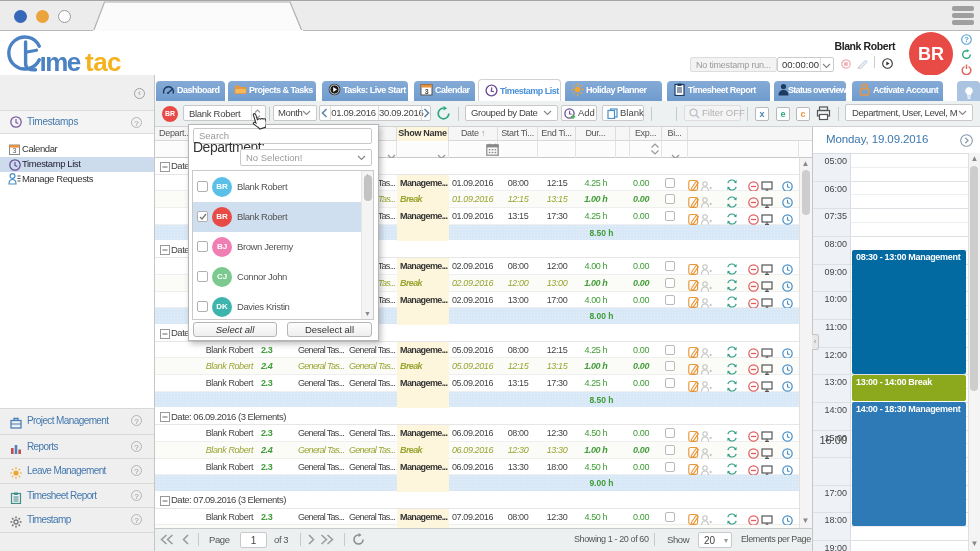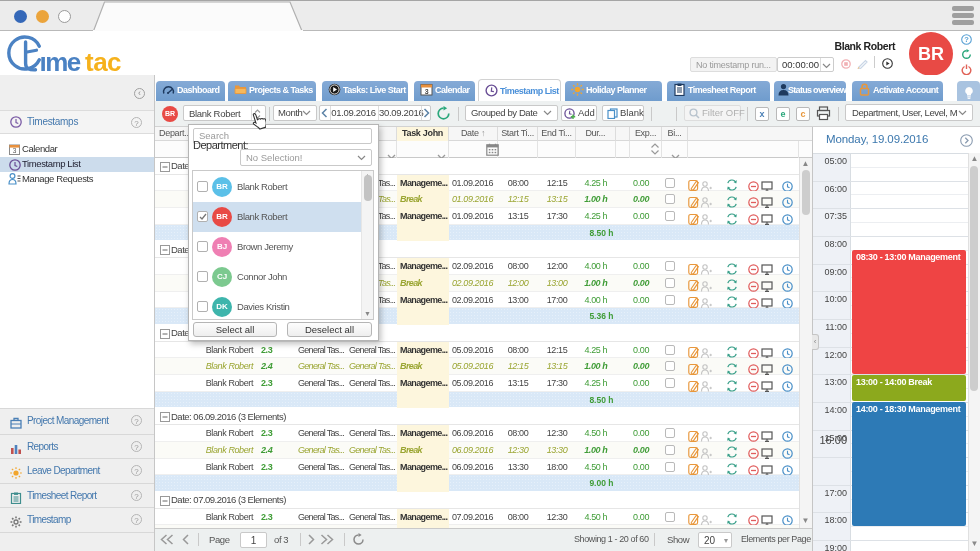--- a/index.html
+++ b/index.html
@@ -112,21 +112,21 @@
         <path d="M6 0.2 V2"></path>
         <path d="M6 10 V11.8"></path>
         <path d="M0.2 6 H2"></path>
         <path d="M10 6 H11.8"></path>
         <path d="M1.9 1.9 L3.2 3.2"></path>
         <path d="M8.8 8.8 L10.1 10.1"></path>
         <path d="M1.9 10.1 L3.2 8.8"></path>
         <path d="M8.8 3.2 L10.1 1.9"></path>
       </g>
     </svg></div>
-<div class="abs" style="left:27px;top:465px;font-size:10px;letter-spacing:-0.6px;color:#4478ad;">Leave Department</div>
+<div class="abs" style="left:27px;top:465px;font-size:10px;letter-spacing:-0.6px;color:#4478ad;">Leave Management</div>
 <div class="abs" style="left:131px;top:465px;width:11px;height:11px;border:1px solid #b5b5b5;border-radius:50%;color:#999;font-size:8px;text-align:center;line-height:11px;">?</div>
 <div class="abs" style="left:0;top:483px;width:154px;height:25px;border-top:1px solid #d8d8d8;"></div>
 <div class="abs" style="left:10px;top:490px;"><svg width="12" height="12" viewBox="0 0 12 12">
       <rect x="1.5" y="1.5" width="9" height="10" fill="none" stroke="#3f8e8e" stroke-width="1.2"></rect>
       <rect x="4" y="0.5" width="4" height="2.4" fill="#3f8e8e"></rect>
       <path d="M3.5 5 h5 M3.5 7 h5 M3.5 9 h5" stroke="#3f8e8e" stroke-width="1"></path>
     </svg></div>
 <div class="abs" style="left:27px;top:490px;font-size:10px;letter-spacing:-0.6px;color:#4478ad;">Timesheet Report</div>
 <div class="abs" style="left:131px;top:490px;width:11px;height:11px;border:1px solid #b5b5b5;border-radius:50%;color:#999;font-size:8px;text-align:center;line-height:11px;">?</div>
 <div class="abs" style="left:0;top:507px;width:154px;height:25px;border-top:1px solid #d8d8d8;"></div>
@@ -295,21 +295,21 @@
 <div class="abs" style="left:845px;top:104px;width:128px;height:17px;background:#fff;border:1px solid #c9c9c9;border-radius:2px;font-size:9.5px;letter-spacing:-0.4px;color:#444;line-height:15px;padding-left:6px;white-space:nowrap;overflow:hidden;">Department, User, Level, M<svg style="position:absolute;right:5px;top:4.5px;" width="9" height="6" viewBox="0 0 9 6">
       <path d="M1 1 L4.5 4.5 L8 1" fill="none" stroke="#888" stroke-width="1.2"></path>
     </svg></div>
 <div class="abs" style="left:155px;top:126.5px;width:657px;height:14px;background:#f6f6f6;border-bottom:1px solid #d8d8d8;"></div>
 <div class="abs" style="left:155px;top:140.5px;width:657px;height:17.5px;background:#fcfcfc;border-bottom:1px solid #c9c9c9;"></div>
 <div class="abs ell" style="left:156px;top:126.5px;width:47px;height:14px;border-right:1px solid #dcdcdc;font-size:9px;letter-spacing:-0.3px;color:#555;line-height:13px;text-align:left;padding-left:3px;">Depart...</div>
 <div class="abs ell" style="left:203px;top:126.5px;width:54px;height:14px;border-right:1px solid #dcdcdc;font-size:9px;letter-spacing:-0.3px;color:#555;line-height:13px;text-align:center;">User</div>
 <div class="abs ell" style="left:257px;top:126.5px;width:38px;height:14px;border-right:1px solid #dcdcdc;font-size:9px;letter-spacing:-0.3px;color:#555;line-height:13px;text-align:center;">L...</div>
 <div class="abs ell" style="left:295px;top:126.5px;width:51px;height:14px;border-right:1px solid #dcdcdc;font-size:9px;letter-spacing:-0.3px;color:#555;line-height:13px;text-align:center;">Proj...</div>
 <div class="abs ell" style="left:346px;top:126.5px;width:51px;height:14px;border-right:1px solid #dcdcdc;font-size:9px;letter-spacing:-0.3px;color:#555;line-height:13px;text-align:center;">r...</div>
-<div class="abs ell" style="left:397px;top:126.5px;width:52px;height:14px;border-right:1px solid #dcdcdc;font-size:9px;letter-spacing:-0.3px;color:#555;line-height:13px;text-align:center;background:#fdf6dd;font-weight:bold;color:#333;">Task John</div>
+<div class="abs ell" style="left:397px;top:126.5px;width:52px;height:14px;border-right:1px solid #dcdcdc;font-size:9px;letter-spacing:-0.3px;color:#555;line-height:13px;text-align:center;background:#fdf6dd;font-weight:bold;color:#333;">Show Name</div>
 <div class="abs ell" style="left:449px;top:126.5px;width:49px;height:14px;border-right:1px solid #dcdcdc;font-size:9px;letter-spacing:-0.3px;color:#555;line-height:13px;text-align:center;">Date <span style="color:#999;">↑</span></div>
 <div class="abs ell" style="left:498px;top:126.5px;width:40px;height:14px;border-right:1px solid #dcdcdc;font-size:9px;letter-spacing:-0.3px;color:#555;line-height:13px;text-align:center;">Start Ti...</div>
 <div class="abs ell" style="left:538px;top:126.5px;width:38px;height:14px;border-right:1px solid #dcdcdc;font-size:9px;letter-spacing:-0.3px;color:#555;line-height:13px;text-align:center;">End Ti...</div>
 <div class="abs ell" style="left:576px;top:126.5px;width:39.5px;height:14px;border-right:1px solid #dcdcdc;font-size:9px;letter-spacing:-0.3px;color:#555;line-height:13px;text-align:center;">Dur...</div>
 <div class="abs ell" style="left:615.5px;top:126.5px;width:14.5px;height:14px;border-right:1px solid #dcdcdc;font-size:9px;letter-spacing:-0.3px;color:#555;line-height:13px;text-align:center;"></div>
 <div class="abs ell" style="left:630px;top:126.5px;width:32px;height:14px;border-right:1px solid #dcdcdc;font-size:9px;letter-spacing:-0.3px;color:#555;line-height:13px;text-align:center;">Exp...</div>
 <div class="abs ell" style="left:662px;top:126.5px;width:26px;height:14px;border-right:1px solid #dcdcdc;font-size:9px;letter-spacing:-0.3px;color:#555;line-height:13px;text-align:center;">Bi...</div>
 <div class="abs" style="left:156px;top:140.5px;width:47px;height:17px;border-right:1px solid #e3e3e3;"></div>
 <div class="abs" style="left:203px;top:140.5px;width:54px;height:17px;border-right:1px solid #e3e3e3;"></div>
 <div class="abs" style="left:257px;top:140.5px;width:38px;height:17px;border-right:1px solid #e3e3e3;"></div>
@@ -614,21 +614,21 @@
             <rect x="1" y="1" width="10" height="7" fill="none" stroke="#555" stroke-width="1.2"></rect>
             <path d="M4 10.3 H8 M6 8 V10" stroke="#555" stroke-width="1.2"></path>
           </svg></span>
         <span style="position:absolute;left:94px;top:3px;"><svg width="11" height="11" viewBox="0 0 11 11">
             <circle cx="5.5" cy="5.5" r="4.7" fill="none" stroke="#4a90c8" stroke-width="1.2"></circle>
             <path d="M5.5 2.8 L5.5 5.8 L7.6 6.8" fill="none" stroke="#4a90c8" stroke-width="1.1"></path>
           </svg></span>
       </div>
 <div class="abs" style="left:155px;top:308.2999999999999px;width:644px;height:16.7px;background:#d9e8f7;background-image:radial-gradient(circle, rgba(255,255,255,0.35) 0.7px, transparent 0.8px);background-size:3px 3px;border-bottom:1px solid #fff;"></div>
 <div class="abs" style="left:397px;top:308.2999999999999px;width:52px;height:16.7px;background:#fdf6dd;"></div>
-<div class="abs" style="left:576px;top:308.2999999999999px;width:39.5px;height:16.7px;font-size:8.5px;font-weight:bold;color:#3f9c36;line-height:16.7px;text-align:right;padding-right:2px;">5.36 h</div>
+<div class="abs" style="left:576px;top:308.2999999999999px;width:39.5px;height:16.7px;font-size:8.5px;font-weight:bold;color:#3f9c36;line-height:16.7px;text-align:right;padding-right:2px;">8.00 h</div>
 <div class="abs" style="left:155px;top:324.9999999999999px;width:644px;height:16.7px;background:#fff;border-bottom:1px solid #e6e6e6;"></div>
 <svg class="abs" style="left:160px;top:328.4999999999999px;" width="10" height="10" viewBox="0 0 10 10">
         <rect x="0.5" y="0.5" width="9" height="9" fill="#fff" stroke="#999"></rect>
         <path d="M2.5 5 H7.5" stroke="#666" stroke-width="1"></path>
       </svg>
 <div class="abs" style="left:171px;top:324.9999999999999px;font-size:9.5px;letter-spacing:-0.5px;color:#444;line-height:16.7px;">Date: 05.09.2016 (3 Elements)</div>
 <div class="abs" style="left:155px;top:341.6999999999999px;width:644px;height:16.7px;background:#fff;border-bottom:1px solid #efefef;"></div>
 <div class="abs" style="left:203px;top:341.6999999999999px;width:54px;height:16.7px;font-size:9px;letter-spacing:-0.4px;line-height:16.7px;color:#444;text-align:right;padding-right:4px;white-space:nowrap;overflow:hidden;">Blank Robert</div>
 <div class="abs" style="left:257px;top:341.6999999999999px;width:38px;height:16.7px;font-size:9px;letter-spacing:-0.4px;line-height:16.7px;color:#3f9c36;text-align:left;font-weight:bold;padding-left:4px;white-space:nowrap;overflow:hidden;">2.3</div>
 <div class="abs" style="left:295px;top:341.6999999999999px;width:51px;height:16.7px;font-size:9px;letter-spacing:-0.7px;line-height:16.7px;color:#444;text-align:left;padding-left:3px;white-space:nowrap;overflow:hidden;">General Tas...</div>
@@ -1031,31 +1031,31 @@
 <div class="abs" style="left:813px;top:457.15px;width:155px;height:1px;background:#dde1e6;"></div>
 <div class="abs" style="left:851px;top:470.97499999999997px;width:117px;height:1px;background:#eceef1;"></div>
 <div class="abs" style="left:815px;top:487.79999999999995px;width:32px;text-align:right;font-size:9px;color:#444;">17:00</div>
 <div class="abs" style="left:813px;top:484.79999999999995px;width:155px;height:1px;background:#dde1e6;"></div>
 <div class="abs" style="left:851px;top:498.62499999999994px;width:117px;height:1px;background:#eceef1;"></div>
 <div class="abs" style="left:815px;top:515.45px;width:32px;text-align:right;font-size:9px;color:#444;">18:00</div>
 <div class="abs" style="left:813px;top:512.45px;width:155px;height:1px;background:#dde1e6;"></div>
 <div class="abs" style="left:851px;top:526.2750000000001px;width:117px;height:1px;background:#eceef1;"></div>
 <div class="abs" style="left:815px;top:543.0999999999999px;width:32px;text-align:right;font-size:9px;color:#444;">19:00</div>
 <div class="abs" style="left:813px;top:540.0999999999999px;width:155px;height:1px;background:#dde1e6;"></div>
-<div class="abs" style="left:852px;top:250.27499999999998px;width:114px;height:123.42500000000001px;background:#ef4444;border-radius:2px;color:#fff;font-size:9px;letter-spacing:-0.3px;font-weight:bold;padding:2px 0 0 4px;white-space:nowrap;overflow:hidden;">08:30 - 13:00 Management</div>
+<div class="abs" style="left:852px;top:250.27499999999998px;width:114px;height:123.42500000000001px;background:#0369a1;border-radius:2px;color:#fff;font-size:9px;letter-spacing:-0.3px;font-weight:bold;padding:2px 0 0 4px;white-space:nowrap;overflow:hidden;">08:30 - 13:00 Management</div>
 <div class="abs" style="left:852px;top:374.7px;width:114px;height:26.650000000000034px;background:#8ca91d;border-radius:2px;color:#fff;font-size:9px;letter-spacing:-0.3px;font-weight:bold;padding:2px 0 0 4px;white-space:nowrap;overflow:hidden;">13:00 - 14:00 Break</div>
 <div class="abs" style="left:852px;top:402.35px;width:114px;height:123.42499999999995px;background:#2d7ab6;border-radius:2px;color:#fff;font-size:9px;letter-spacing:-0.3px;font-weight:bold;padding:2px 0 0 4px;white-space:nowrap;overflow:hidden;">14:00 - 18:30 Management</div>
 <div class="abs" style="left:968px;top:153px;width:12px;height:398px;background:#f4f4f4;border-left:1px solid #e0e0e0;"></div>
 <div class="abs" style="left:970px;top:155px;width:9px;height:8px;color:#888;font-size:8px;line-height:8px;text-align:center;">▲</div>
 <div class="abs" style="left:970px;top:540px;width:9px;height:8px;color:#888;font-size:8px;line-height:8px;text-align:center;">▼</div>
 <div class="abs" style="left:970px;top:166px;width:8px;height:225px;background:#cdcdcd;border-radius:4px;"></div>
 <div class="abs" style="left:812px;top:334px;width:7px;height:16px;background:#e8e8e8;border:1px solid #c5c5c5;border-left:none;border-radius:0 3px 3px 0;color:#888;font-size:8px;line-height:14px;text-align:center;">‹</div>
 <div class="abs" style="left:188px;top:124px;width:191px;height:217px;background:#fff;border:1px solid #b5b5b5;box-shadow:2px 3px 6px rgba(0,0,0,0.25);z-index:50;"></div>
 <div class="abs" style="left:193px;top:128px;width:179px;height:16px;background:#fff;border:1px solid #c9c9c9;border-radius:2px;font-size:9.5px;color:#9a9a9a;line-height:14px;padding-left:5px;z-index:51;">Search</div>
-<div class="abs" style="left:193px;top:139px;font-size:11px;letter-spacing:-0.5px;color:#333;z-index:51;">Department:</div>
+<div class="abs" style="left:193px;top:139px;font-size:14px;letter-spacing:-0.5px;color:#333;z-index:51;">Department:</div>
 <div class="abs" style="left:240px;top:149px;width:132px;height:17px;background:#fff;border:1px solid #c9c9c9;border-radius:2px;font-size:9.5px;color:#9a9a9a;line-height:15px;padding-left:5px;z-index:51;">No Selection!<svg style="position:absolute;right:5px;top:5px;" width="9" height="6" viewBox="0 0 9 6">
       <path d="M1 1 L4.5 4.5 L8 1" fill="none" stroke="#888" stroke-width="1.2"></path>
     </svg></div>
 <div class="abs" style="left:192px;top:170px;width:182px;height:150px;background:#fff;border:1px solid #c9c9c9;z-index:51;overflow:hidden;"></div>
 <div class="abs" style="left:197px;top:180.5px;width:11px;height:11px;background:#fff;border:1px solid #b0b0b0;border-radius:2px;z-index:52;"></div>
 <div class="abs" style="left:212px;top:176.5px;width:20px;height:20px;border-radius:50%;background:#5bc0e8;color:#fff;font-size:8px;font-weight:bold;text-align:center;line-height:20px;z-index:52;">BR</div>
 <div class="abs" style="left:237px;top:180.5px;font-size:9.5px;letter-spacing:-0.4px;color:#555;z-index:52;">Blank Robert</div>
 <div class="abs" style="left:193px;top:201.5px;width:180px;height:30px;background:#cfdfef;z-index:51;"></div>
 <div class="abs" style="left:197px;top:210.5px;width:11px;height:11px;background:#fff;border:1px solid #b0b0b0;border-radius:2px;z-index:52;">
     <svg style="position:absolute;left:1px;top:1px;" width="8" height="8" viewBox="0 0 8 8">
@@ -1070,18 +1070,18 @@
 <div class="abs" style="left:197px;top:270.5px;width:11px;height:11px;background:#fff;border:1px solid #b0b0b0;border-radius:2px;z-index:52;"></div>
 <div class="abs" style="left:212px;top:266.5px;width:20px;height:20px;border-radius:50%;background:#7cc98f;color:#fff;font-size:8px;font-weight:bold;text-align:center;line-height:20px;z-index:52;">CJ</div>
 <div class="abs" style="left:237px;top:270.5px;font-size:9.5px;letter-spacing:-0.4px;color:#555;z-index:52;">Connor John</div>
 <div class="abs" style="left:197px;top:300.5px;width:11px;height:11px;background:#fff;border:1px solid #b0b0b0;border-radius:2px;z-index:52;"></div>
 <div class="abs" style="left:212px;top:296.5px;width:20px;height:20px;border-radius:50%;background:#3eb5ac;color:#fff;font-size:8px;font-weight:bold;text-align:center;line-height:20px;z-index:52;">DK</div>
 <div class="abs" style="left:237px;top:300.5px;font-size:9.5px;letter-spacing:-0.4px;color:#555;z-index:52;">Davies Kristin</div>
 <div class="abs" style="left:361px;top:171px;width:12px;height:148px;background:#f4f4f4;border-left:1px solid #e6e6e6;z-index:52;"></div>
 <div class="abs" style="left:363px;top:172px;width:9px;height:8px;color:#888;font-size:7px;line-height:8px;text-align:center;z-index:53;">▲</div>
 <div class="abs" style="left:363px;top:310px;width:9px;height:8px;color:#888;font-size:7px;line-height:8px;text-align:center;z-index:53;">▼</div>
 <div class="abs" style="left:363.5px;top:175px;width:8px;height:26px;background:#c3c3c3;border-radius:4px;z-index:53;"></div>
-<div class="abs" style="left:193px;top:322px;width:84px;height:15px;background:linear-gradient(#fdfdfd,#eee);border:1px solid #b5b5b5;border-radius:3px;font-size:9.5px;color:#333;text-align:center;line-height:14px;z-index:52;">Select all</div>
+<div class="abs" style="left:193px;top:322px;width:84px;height:15px;background:linear-gradient(#fdfdfd,#eee);border:1px solid #b5b5b5;border-radius:3px;font-size:9.5px;color:#333;text-align:center;line-height:14px;z-index:52;font-style:italic;">Select all</div>
 <div class="abs" style="left:287px;top:322px;width:85px;height:15px;background:linear-gradient(#fdfdfd,#eee);border:1px solid #b5b5b5;border-radius:3px;font-size:9.5px;color:#333;text-align:center;line-height:14px;z-index:52;">Deselect all</div>
 <svg class="abs" style="left:248px;top:112px;z-index:60;" width="18" height="20" viewBox="0 0 18 20">
 <g transform="rotate(-18 6 3)">
       <path d="M6.2 1.8 C7.3 1.8 7.8 2.6 7.8 3.4 L7.8 8.6 L8.2 8.6 C8.4 7.9 10.8 8 10.9 8.9 C11.8 8.5 13.3 8.8 13.4 9.7 C14.2 9.5 15.5 9.9 15.5 11 C15.5 12 15.4 13.8 15 15 C14.4 16.4 13.6 16.8 13.6 18.2 L7.2 18.2 C7.2 17.2 6.3 16.3 5.4 15 L3 11.6 C2.3 10.5 3.6 9.4 4.6 10.3 L5.4 11.2 L5.4 3.4 C5.4 2.6 5.3 1.8 6.2 1.8 Z" fill="#fff" stroke="#333" stroke-width="1.1"></path>
     </g>
   </svg>
 </body></html>

